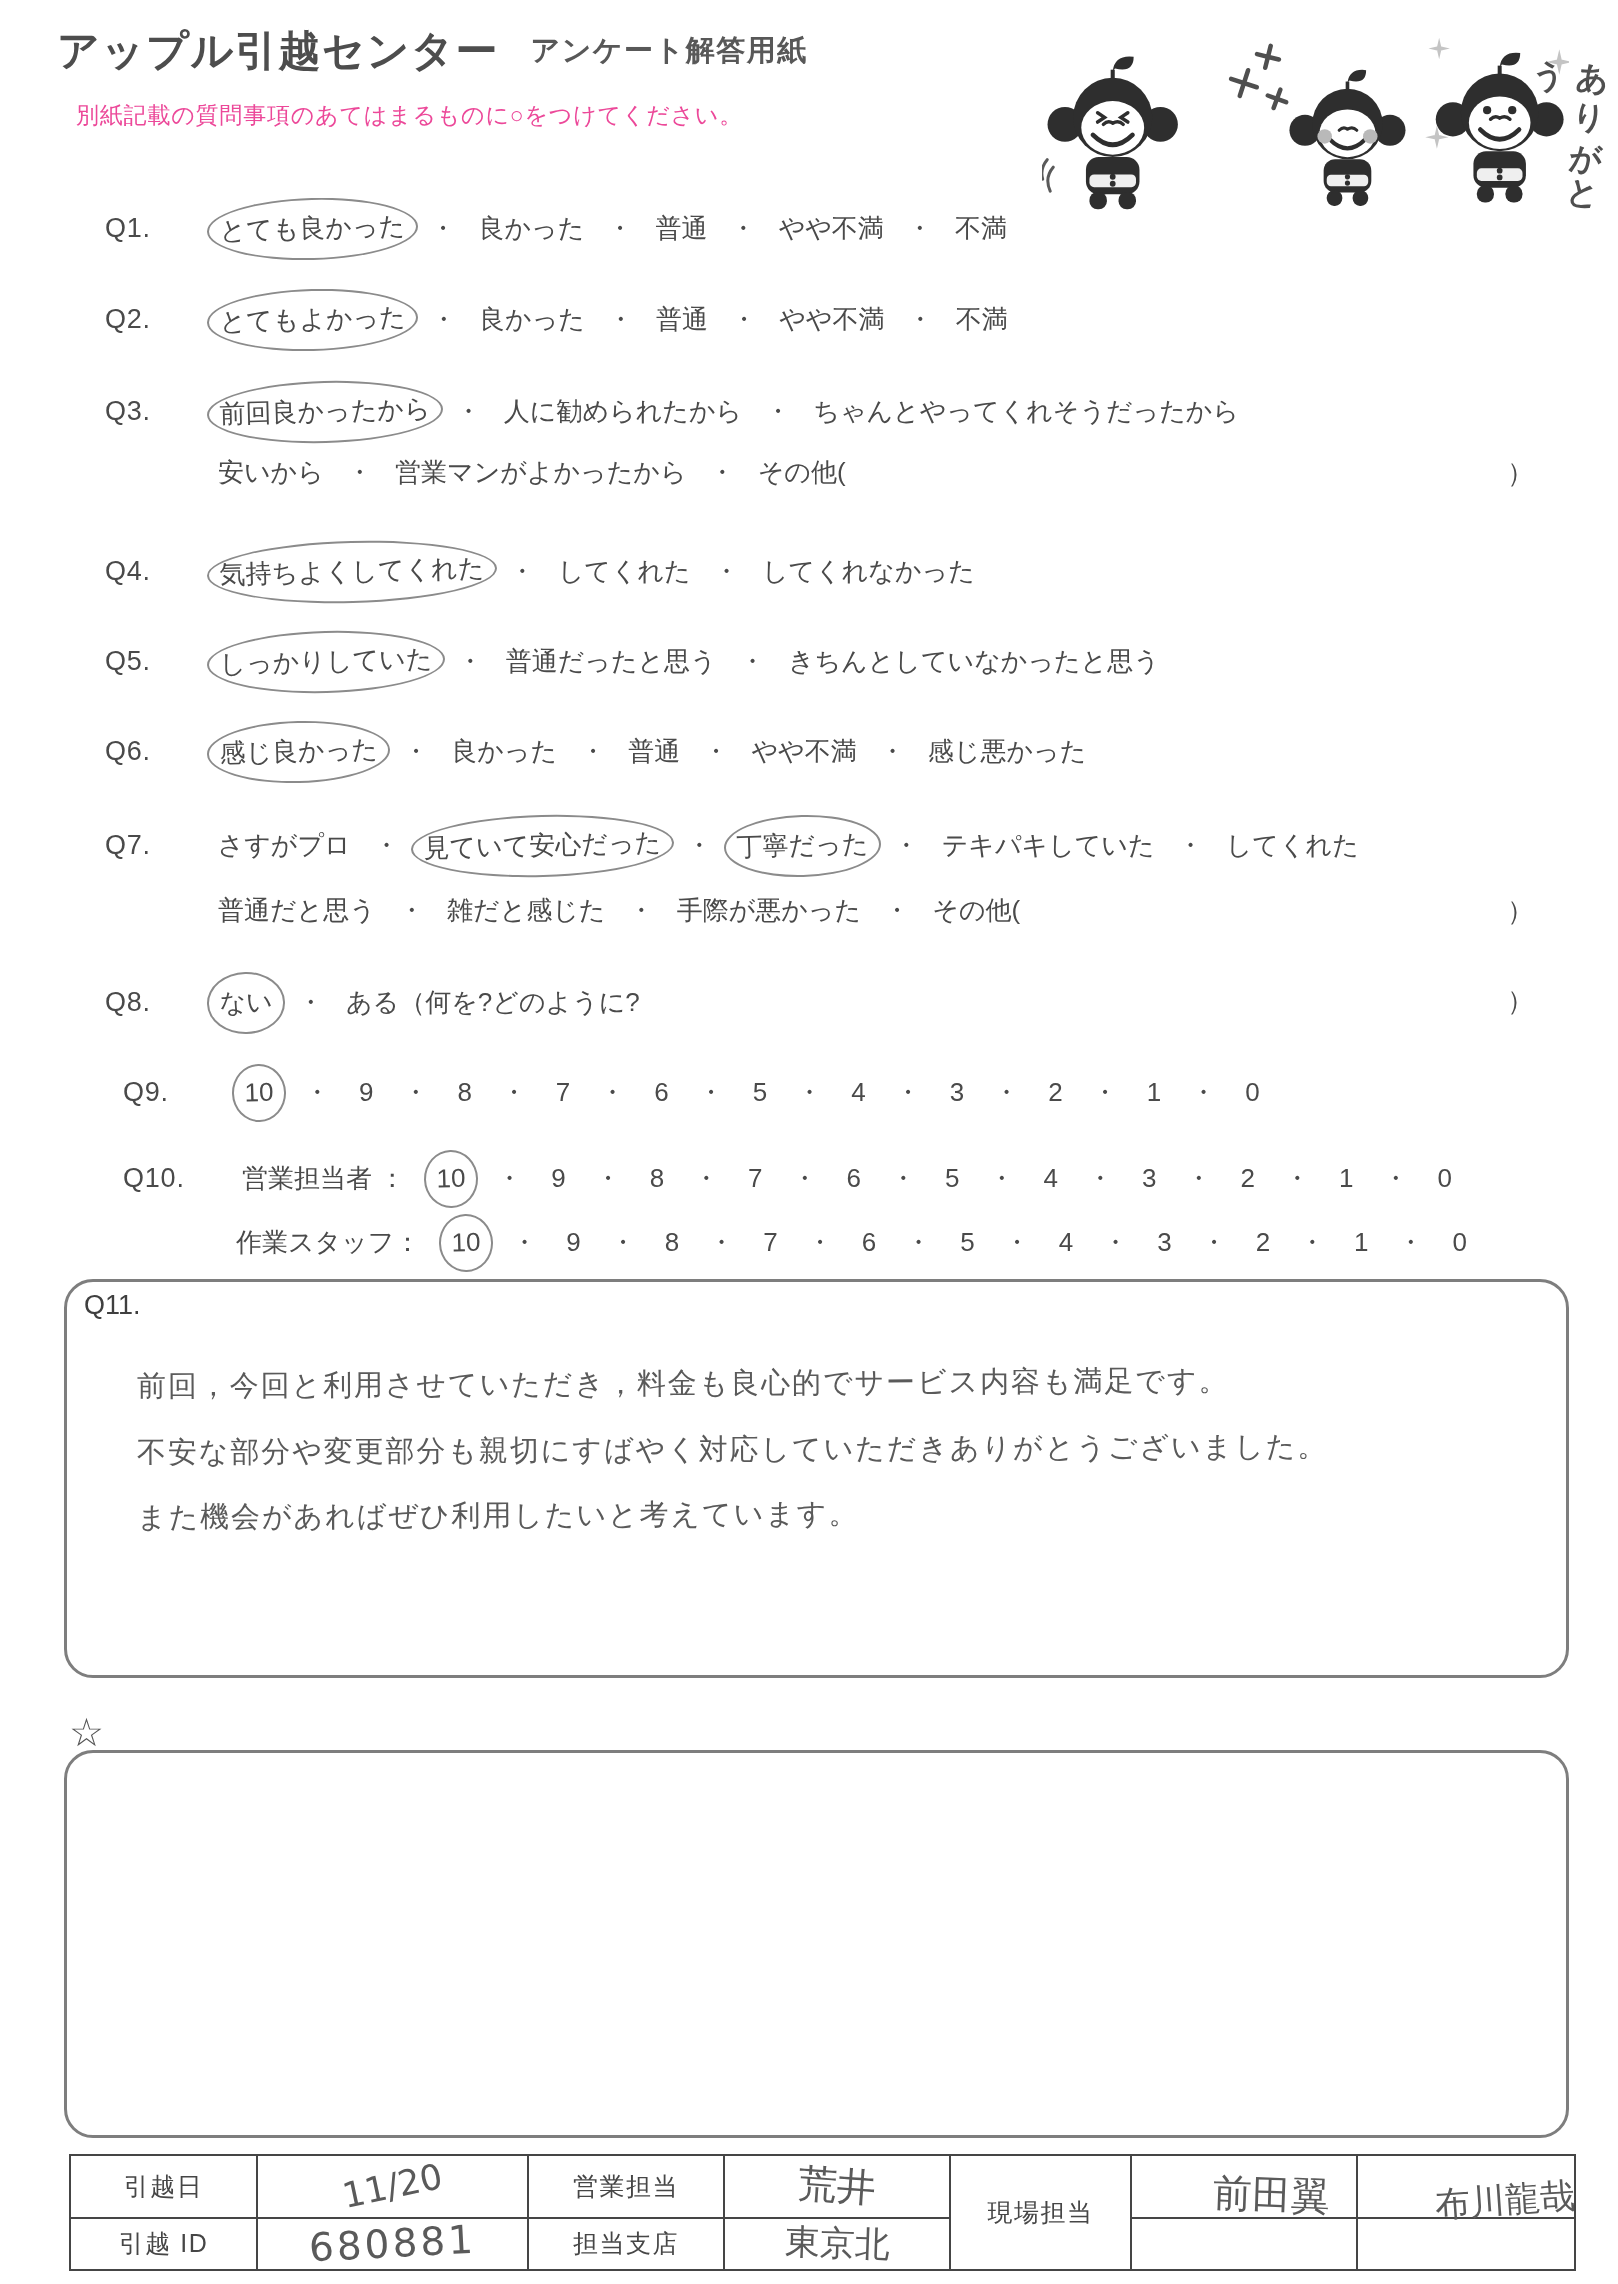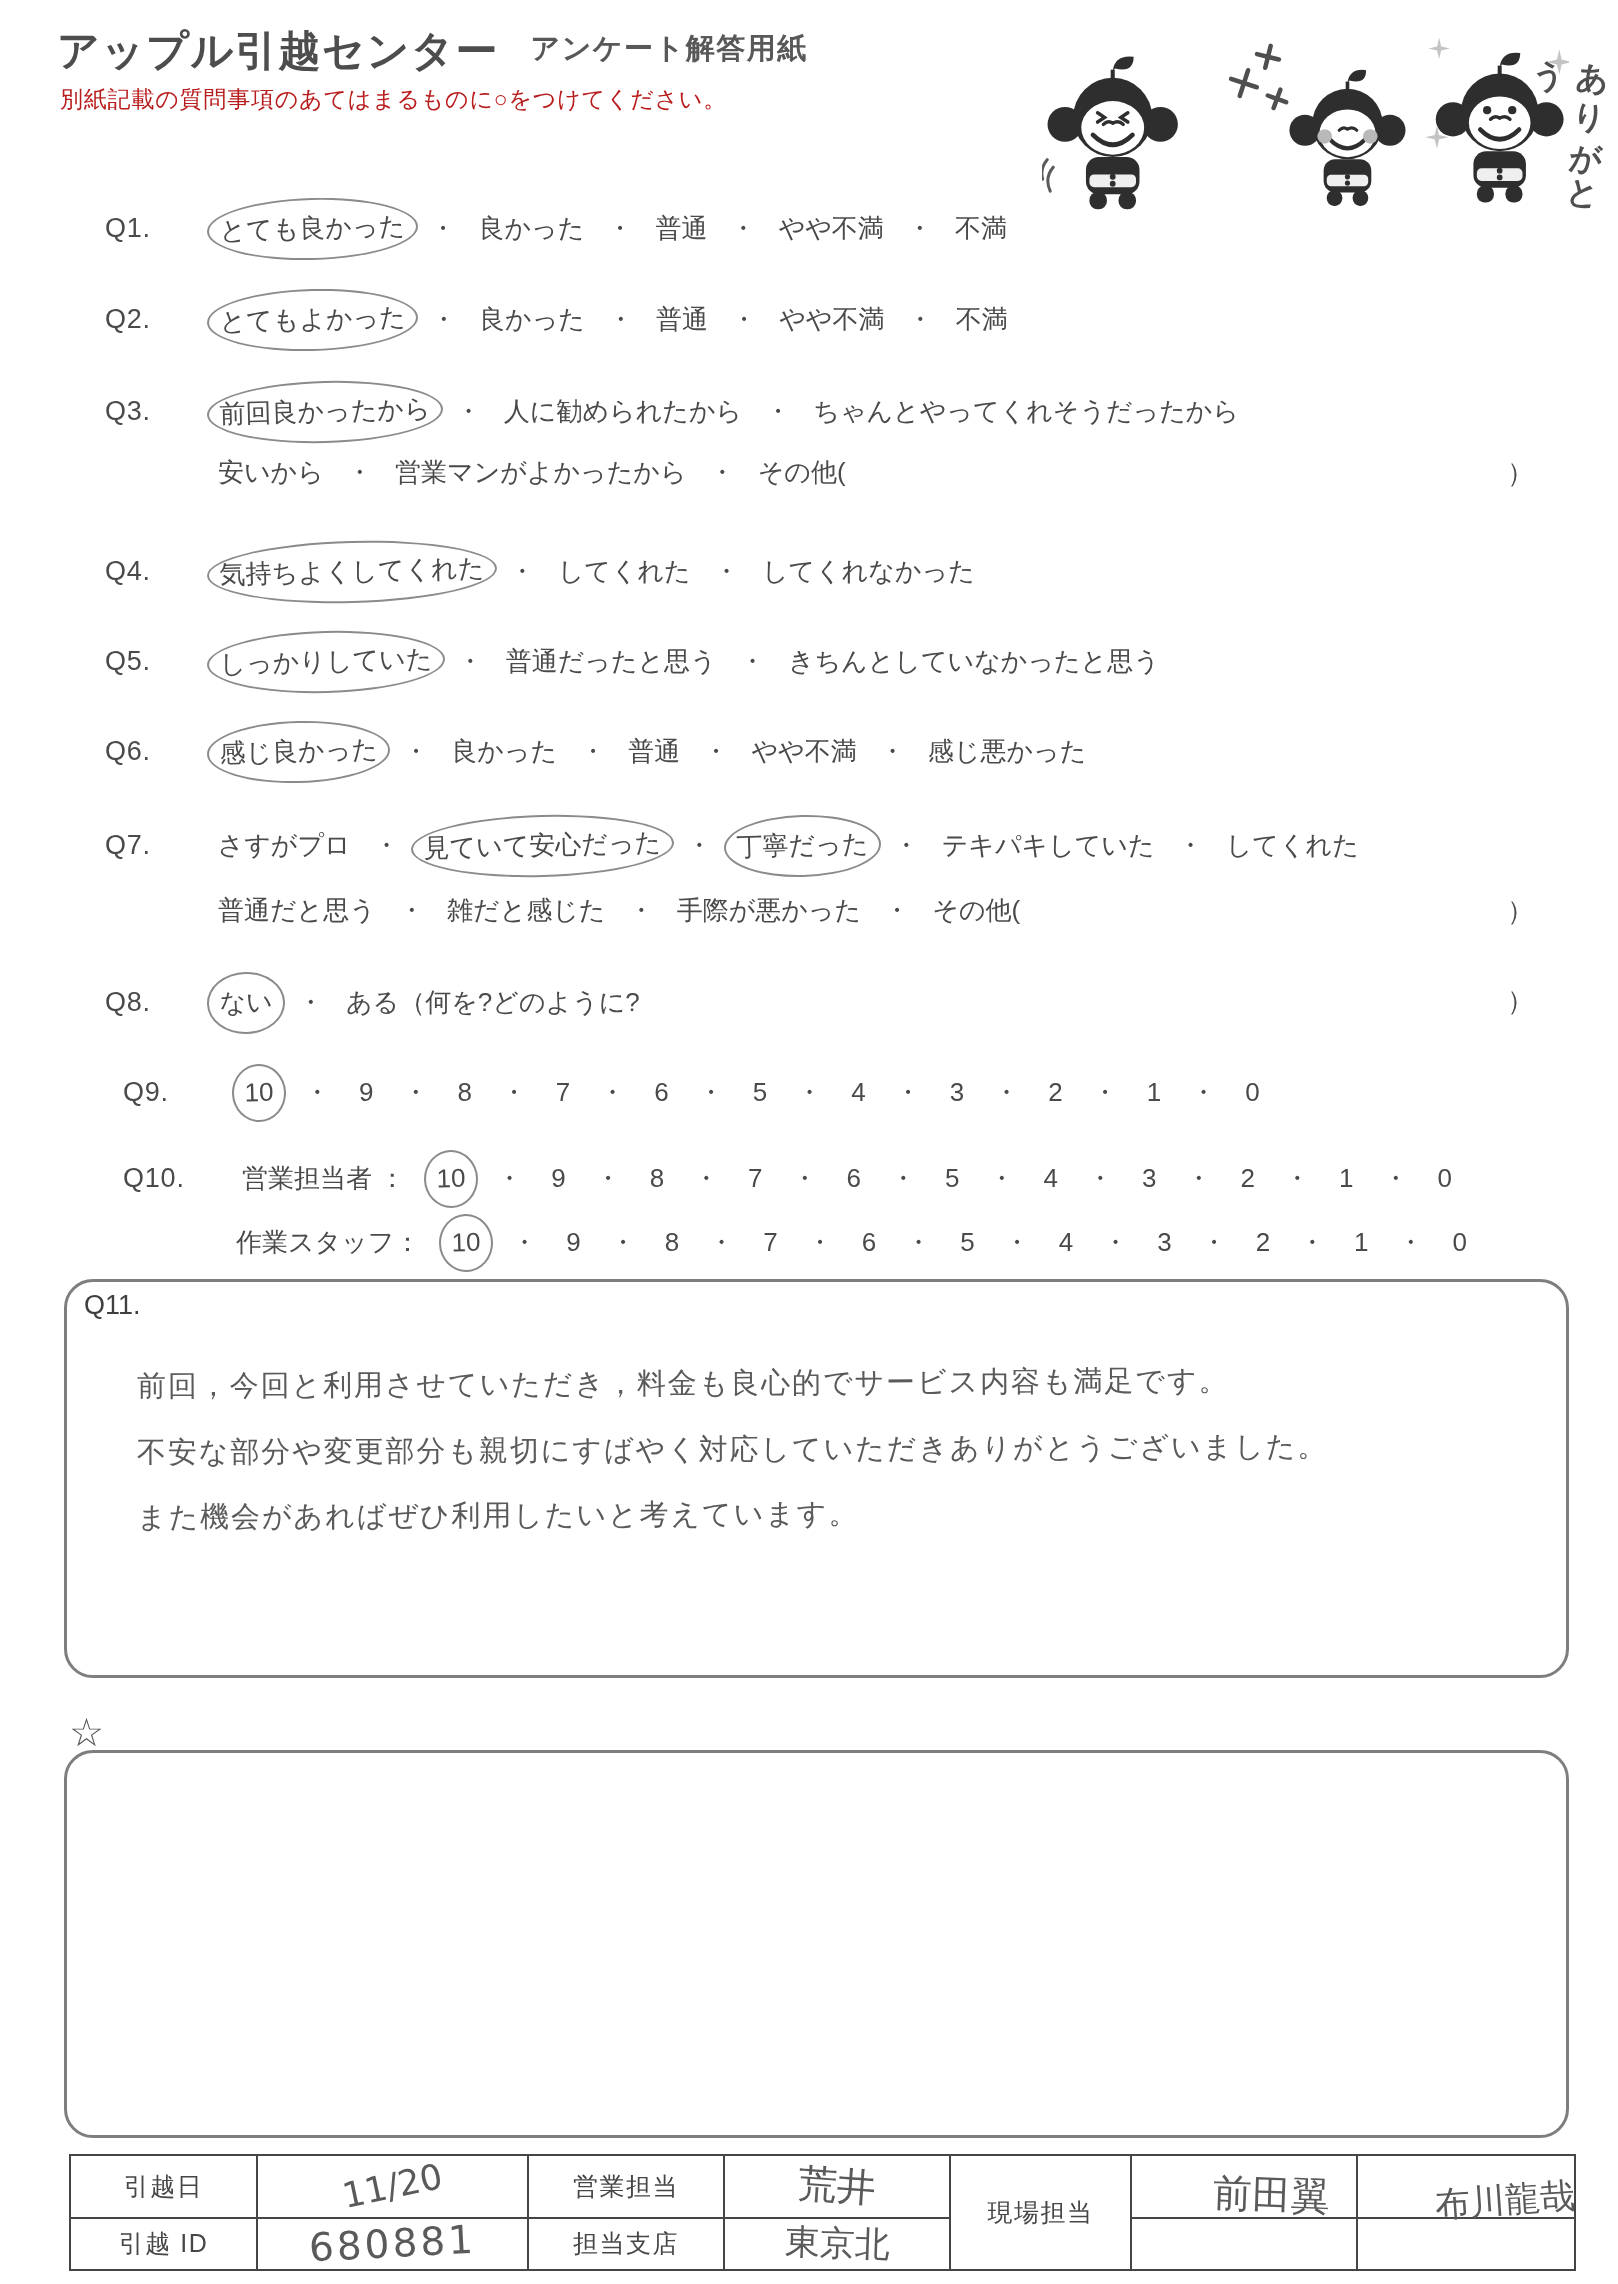--- a/index.html
+++ b/index.html
@@ -1,24 +1,24 @@
 <!DOCTYPE html>
 <html style="font-size:12px"><head>
 <meta charset="utf-8">
 <style>
   html,body{margin:0;padding:0;background:#e8e8e8;}
   .page{
     position:relative;width:1618px;height:2284px;background:#ffffff;
     font-family:"Liberation Sans",sans-serif;color:#4a4a4a;overflow:hidden;
   }
   
-  .title-row{position:absolute;left:57px;top:22.6px;display:flex;align-items:flex-start;gap:25.6px;white-space:nowrap;}
+  .title-row{position:absolute;left:57px;top:22.6px;display:flex;align-items:center;gap:25.6px;white-space:nowrap;}
   .title-row h1{margin:0;font-size:42px;font-weight:bold;color:#4d4d4d;letter-spacing:1.5px;}
   .title-row h2{margin:6px;font-size:29px;font-weight:bold;color:#585858;letter-spacing:1.5px;}
-  .instruction{position:absolute;left:60px;top:84px;margin:0;font-size:23px;color:#b91c1c;letter-spacing:0.8px;}
+  .instruction{position:absolute;left:60px;top:84px;margin:16px;font-size:23px;color:#ec4899;letter-spacing:0.8px;}
   
   .mascots{position:absolute;left:1042px;top:16.6px;width:568px;height:214px;}
   .mascots svg{position:absolute;left:0;top:0;}
   .arigato{
     position:absolute;right:0px;top:21px;height:192px;
     writing-mode:vertical-rl;text-orientation:upright;
     font-size:32px;font-weight:bold;color:#4f4f4f;letter-spacing:3px;
     transform:rotate(5deg);font-family:"DejaVu Sans",sans-serif;
   }
   

